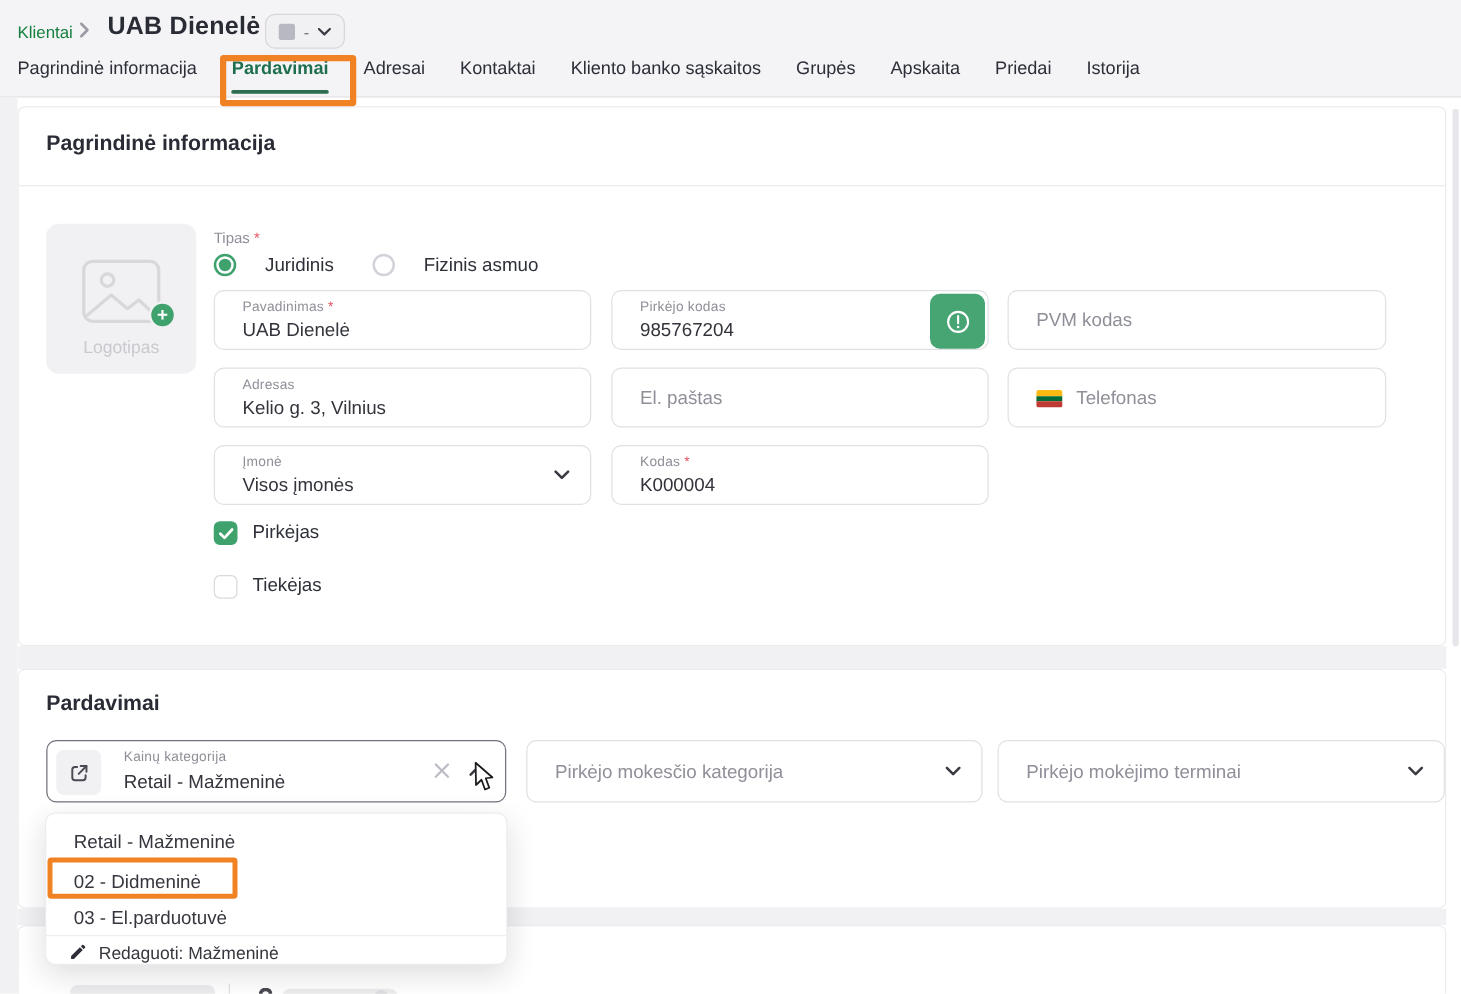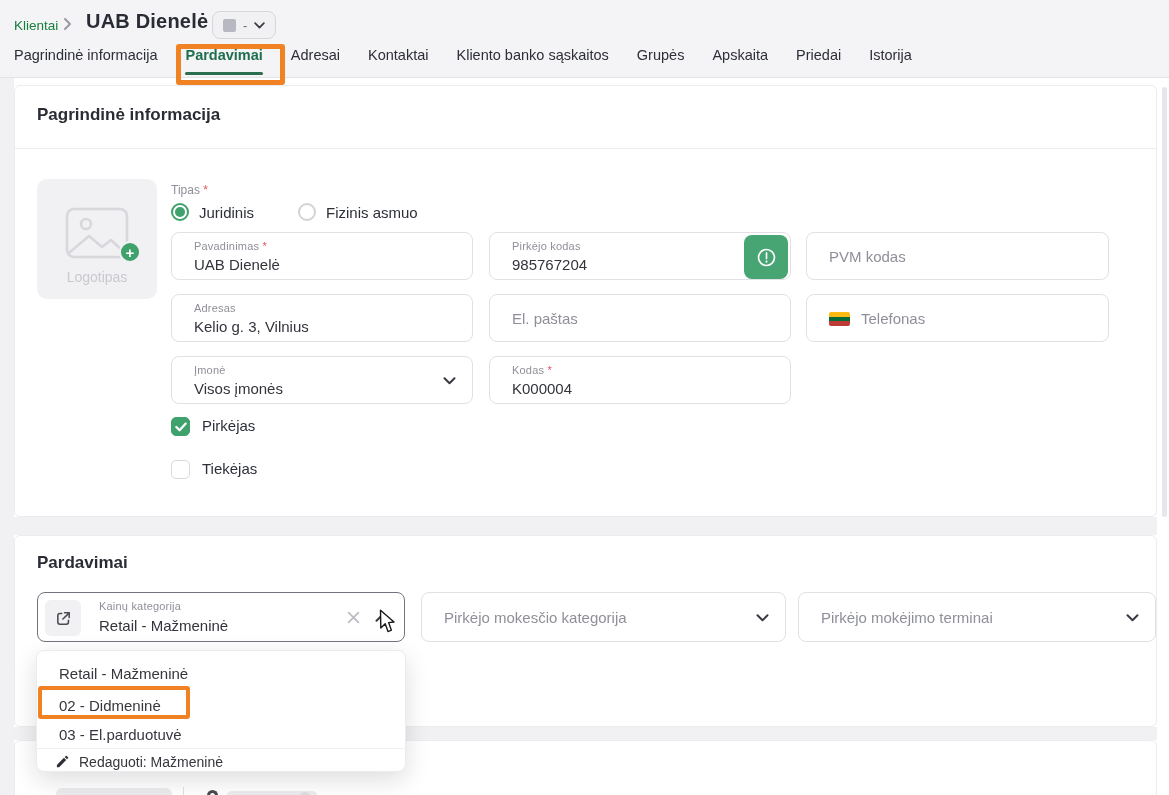--- a/index.html
+++ b/index.html
@@ -31,21 +31,21 @@
 
   
   .logo-box { position:absolute; left:22px; top:93px; width:120px; height:120px; background:#f1f1f3; border-radius:10px; cursor:pointer; }
   .logo-label { position:absolute; left:0; right:0; bottom:14px; text-align:center; color:#c9c9cf; font-size:14px; }
   .plus-badge { position:absolute; left:82px; top:62px; width:22px; height:22px; border-radius:50%; background:#3fa26d; border:2px solid #f1f1f3;
                 color:#fff; display:flex; align-items:center; justify-content:center; font-size:15px; font-weight:700; line-height:1; }
 
   
   .ctl-label { font-size:12px; color:#8f8f99; }
   .req { color:#e25563; }
-  .radio-row { position:absolute; display:flex; align-items:center; gap:10px; cursor:pointer; }
+  .radio-row { position:absolute; display:flex; align-items:center; gap:23px; cursor:pointer; }
   .radio { width:18px; height:18px; border-radius:50%; border:2px solid #d2d2d8; background:#fff; position:relative; }
   .radio.on { border-color:#3fa26d; }
   .radio.on::after { content:""; position:absolute; left:2px; top:2px; width:10px; height:10px; border-radius:50%; background:#3fa26d; }
   .opt-label { font-size:15px; color:#2e3039; }
   .check-row { position:absolute; display:flex; align-items:flex-start; gap:12px; cursor:pointer; }
   .checkbox { width:19px; height:19px; border-radius:5px; border:1.5px solid #d9d9de; background:#fff; display:flex; align-items:center; justify-content:center; }
   .checkbox.on { background:#3fa26d; border-color:#3fa26d; }
 
   
   .field { position:absolute; height:48px; background:#fff; border:1px solid #e1e1e5; border-radius:8px; cursor:text; }

